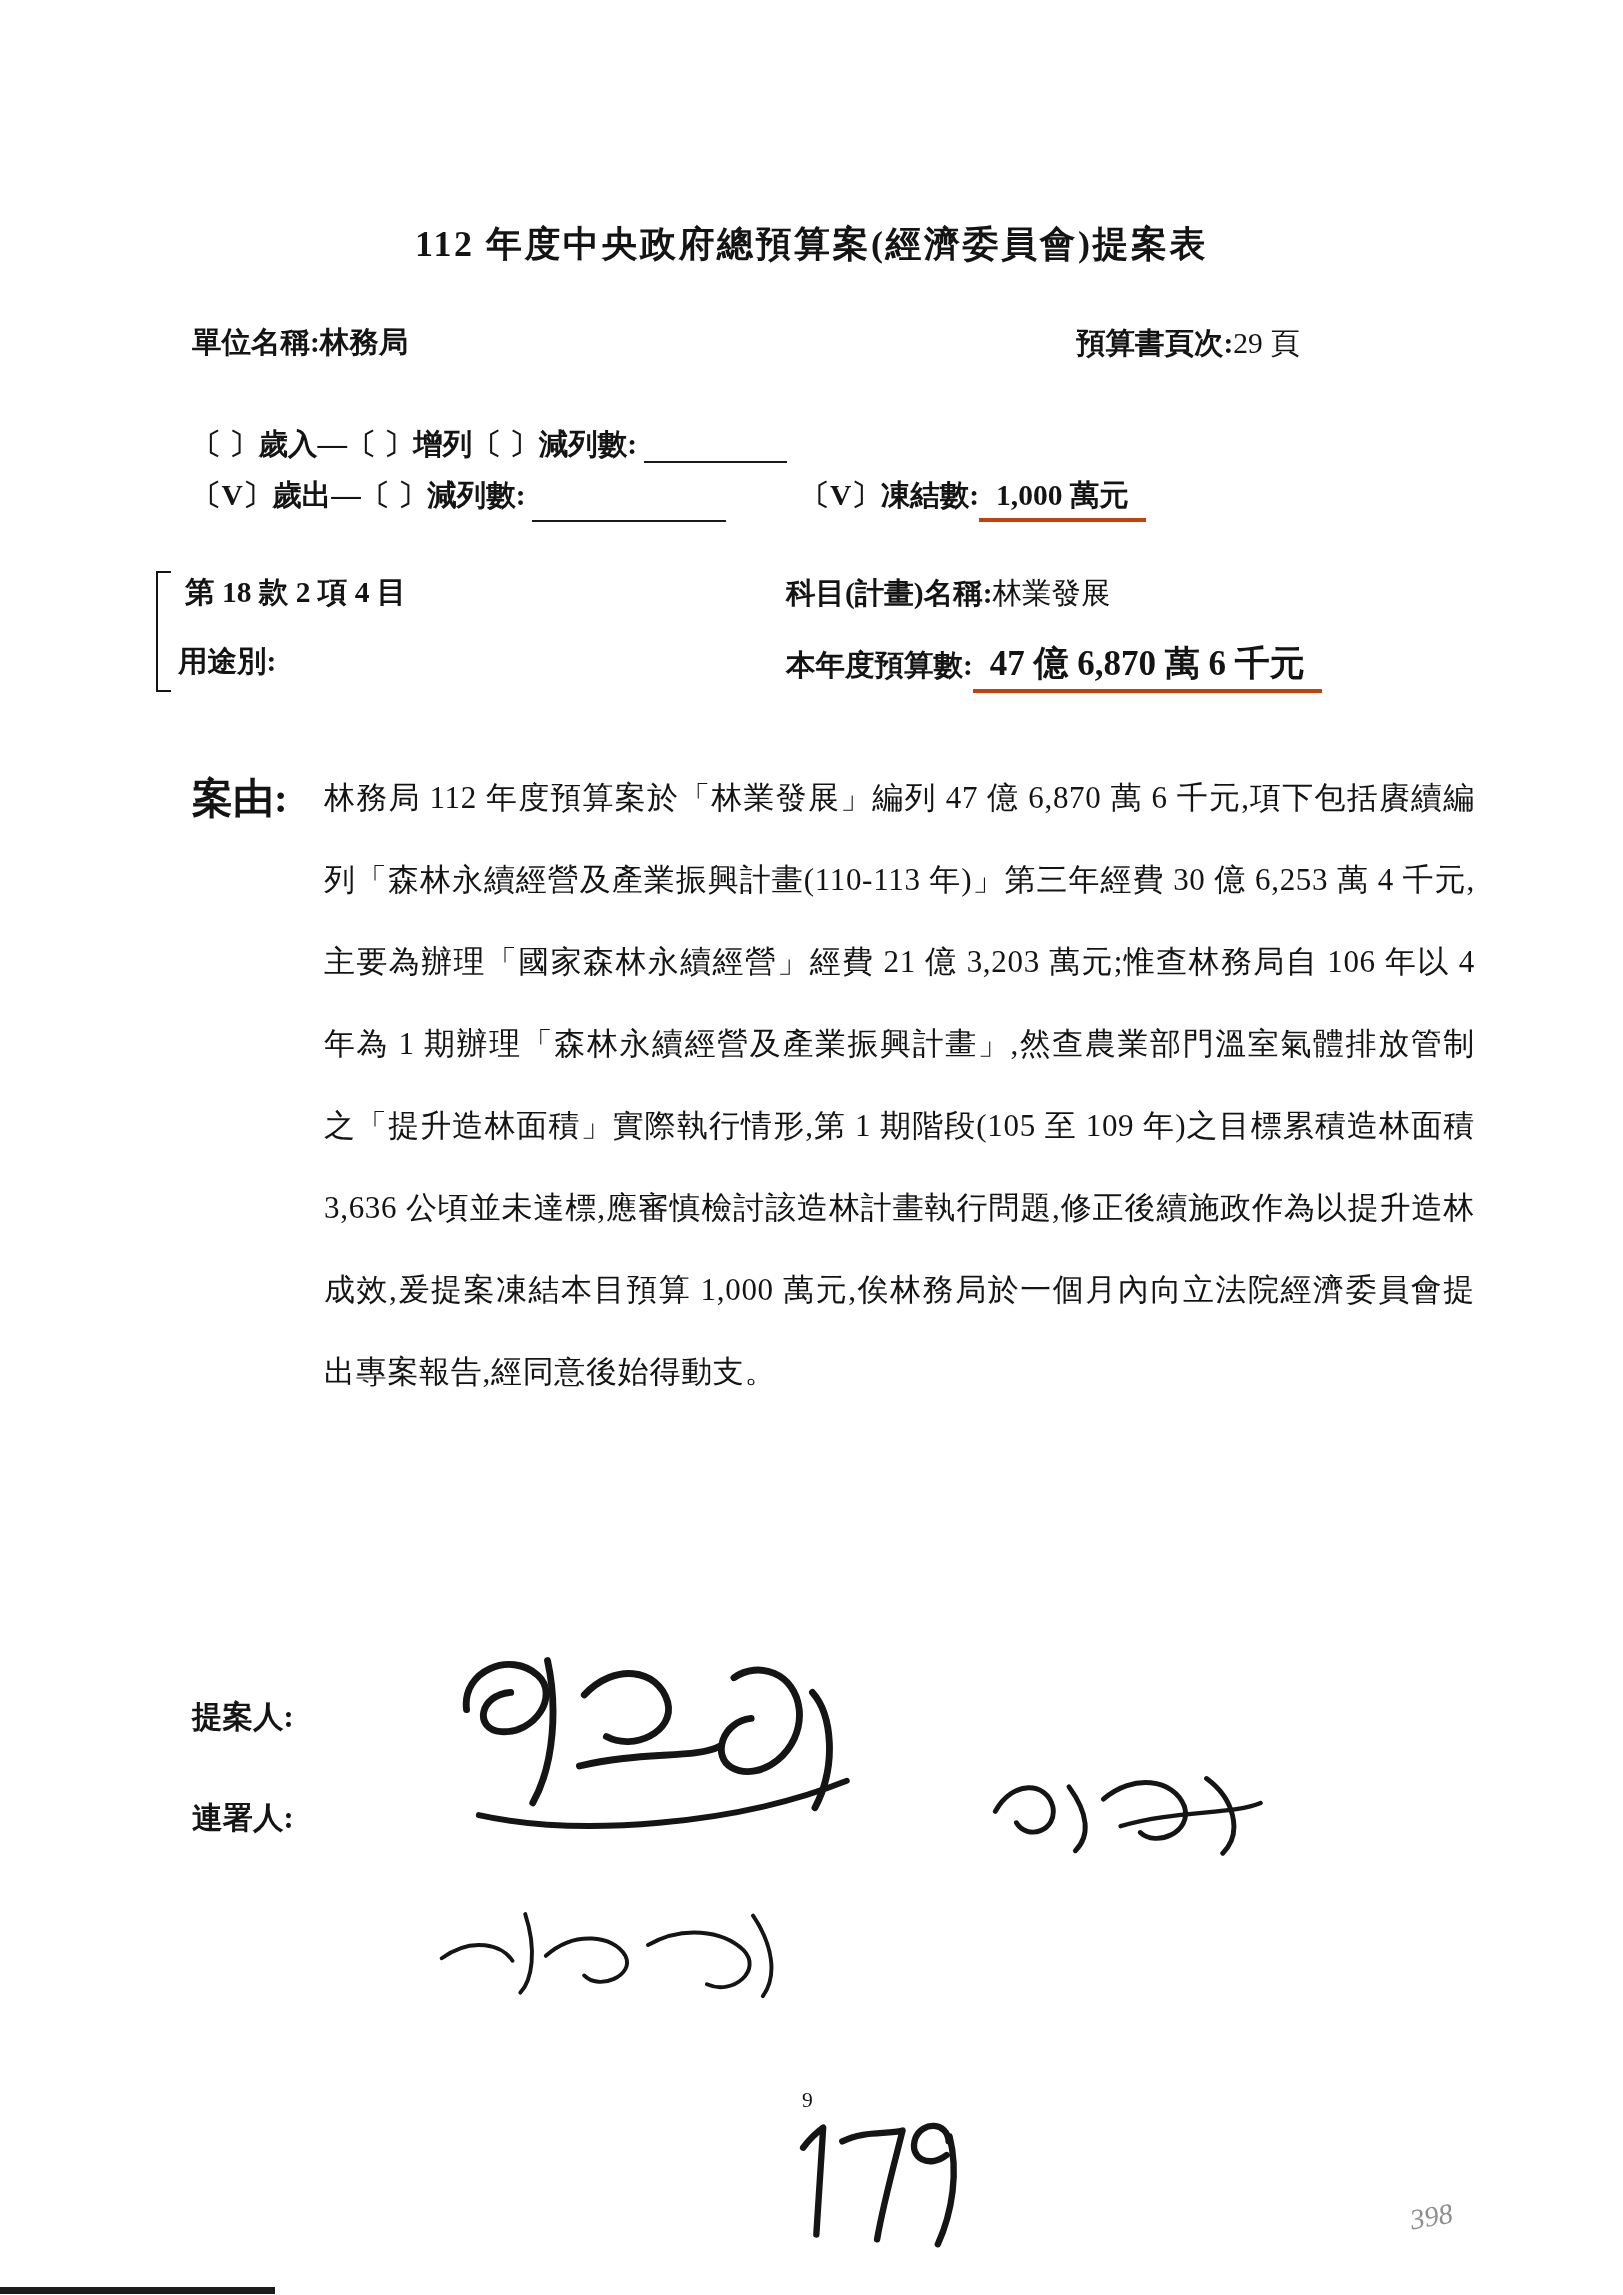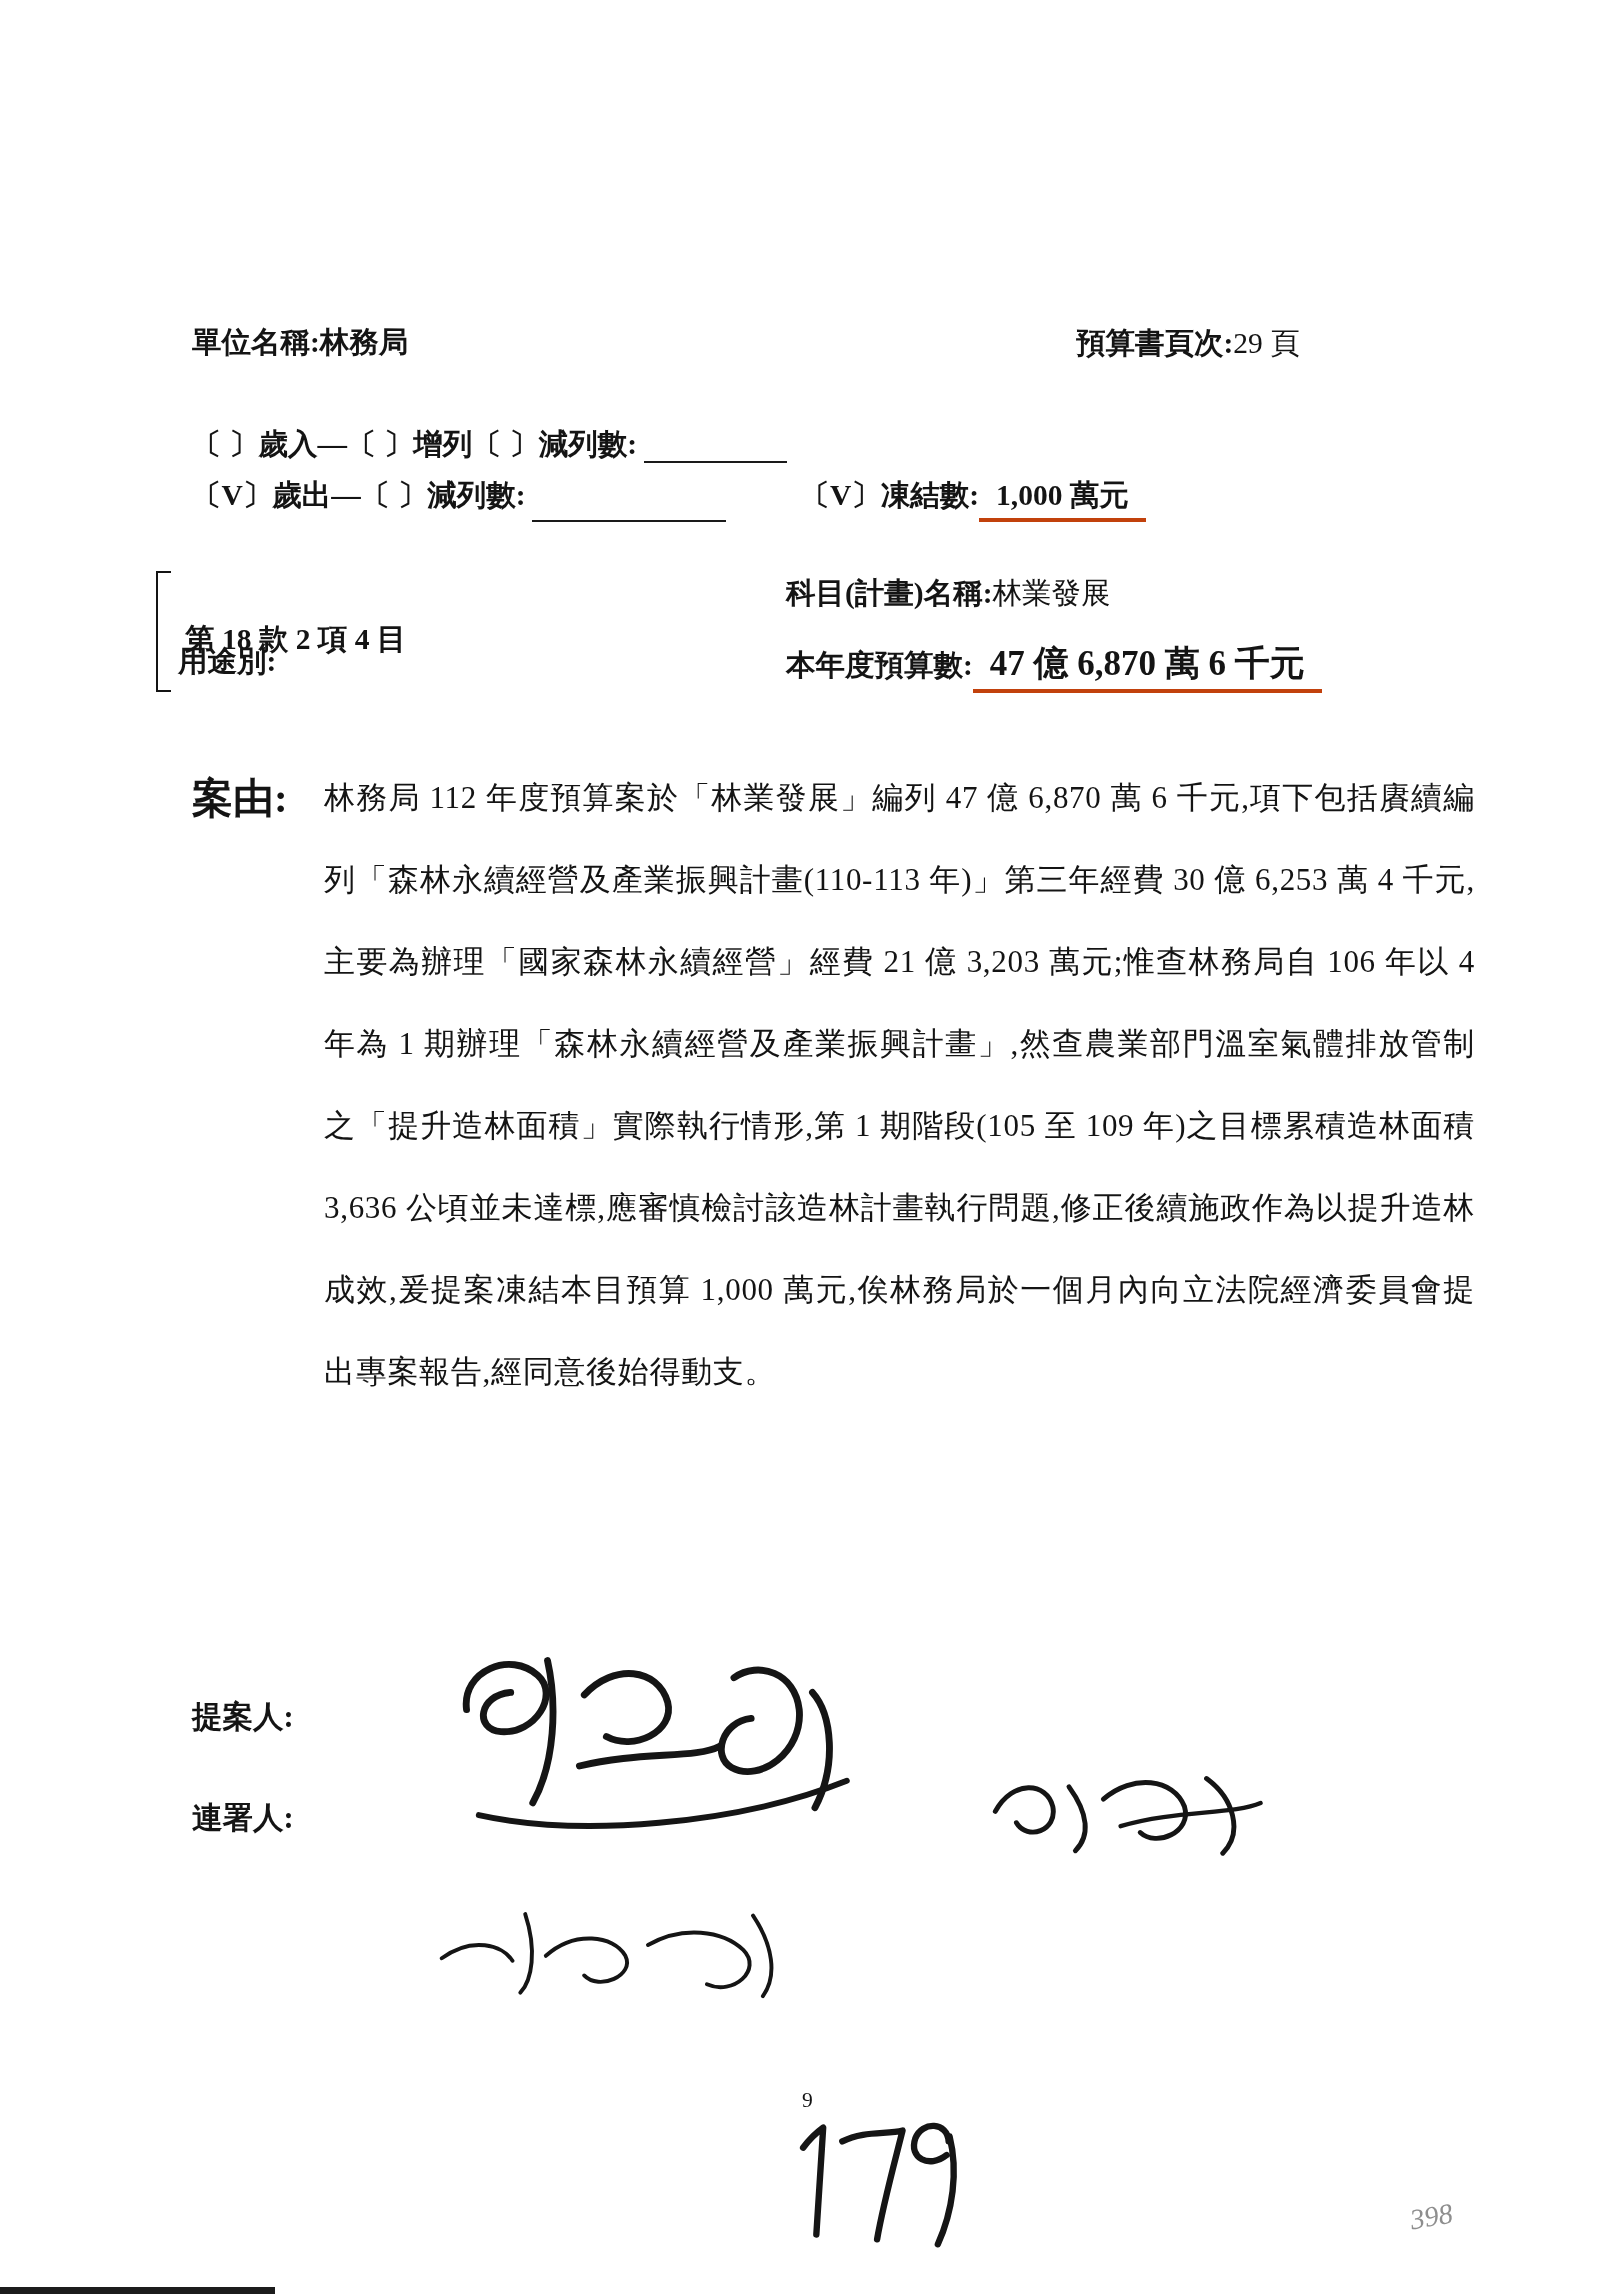--- a/index.html
+++ b/index.html
@@ -65,39 +65,40 @@
   .edge-artifact {
     left:0; top:2287px; width:275px; height:6.9px;
     background:#1c1c1c;
   }
 </style>
 </head>
 <body>
 
 <div class="page">
 
+  <div class="abs doc-title">112 年度中央政府總預算案(經濟委員會)提案表</div>
 
   <div class="abs" style="left:192px; top:324px;">
     <span class="lbl">單位名稱:</span><span class="lbl">林務局</span>
   </div>
   <div class="abs" style="left:1076px; top:324px;text-align:center;">
     <span class="lbl">預算書頁次:</span><span class="val">29 頁</span>
   </div>
 
   <div class="abs" style="left:192px; top:426px;">
     <span class="lbl">〔 〕歲入—〔 〕增列〔 〕減列數:</span><span class="blank" style="width:143px; margin-left:6.9px;"></span>
   </div>
 
   <div class="abs" style="left:192px; top:476px;">
     <span class="lbl">〔V〕歲出—〔 〕減列數:</span><span class="blank" style="width:194px; margin-left:6.9px;"></span><span class="lbl" style="margin-left:74px;">〔V〕凍結數:</span><span class="val u-value" style="font-size:29.5px;">1,000 萬元</span>
   </div>
 
   <div class="abs bracket"></div>
 
-  <div class="abs" style="left:185px; top:574px;margin-top:47px;">
+  <div class="abs" style="left:185px; top:574px;">
     <span class="lbl">第 18 款 2 項 4 目</span>
   </div>
   <div class="abs" style="left:178px; top:643px;">
     <span class="lbl">用途別:</span>
   </div>
 
   <div class="abs" style="left:786px; top:574px;">
     <span class="lbl">科目(計畫)名稱:</span><span class="val">林業發展</span>
   </div>
   <div class="abs" style="left:786px; top:640px;">

